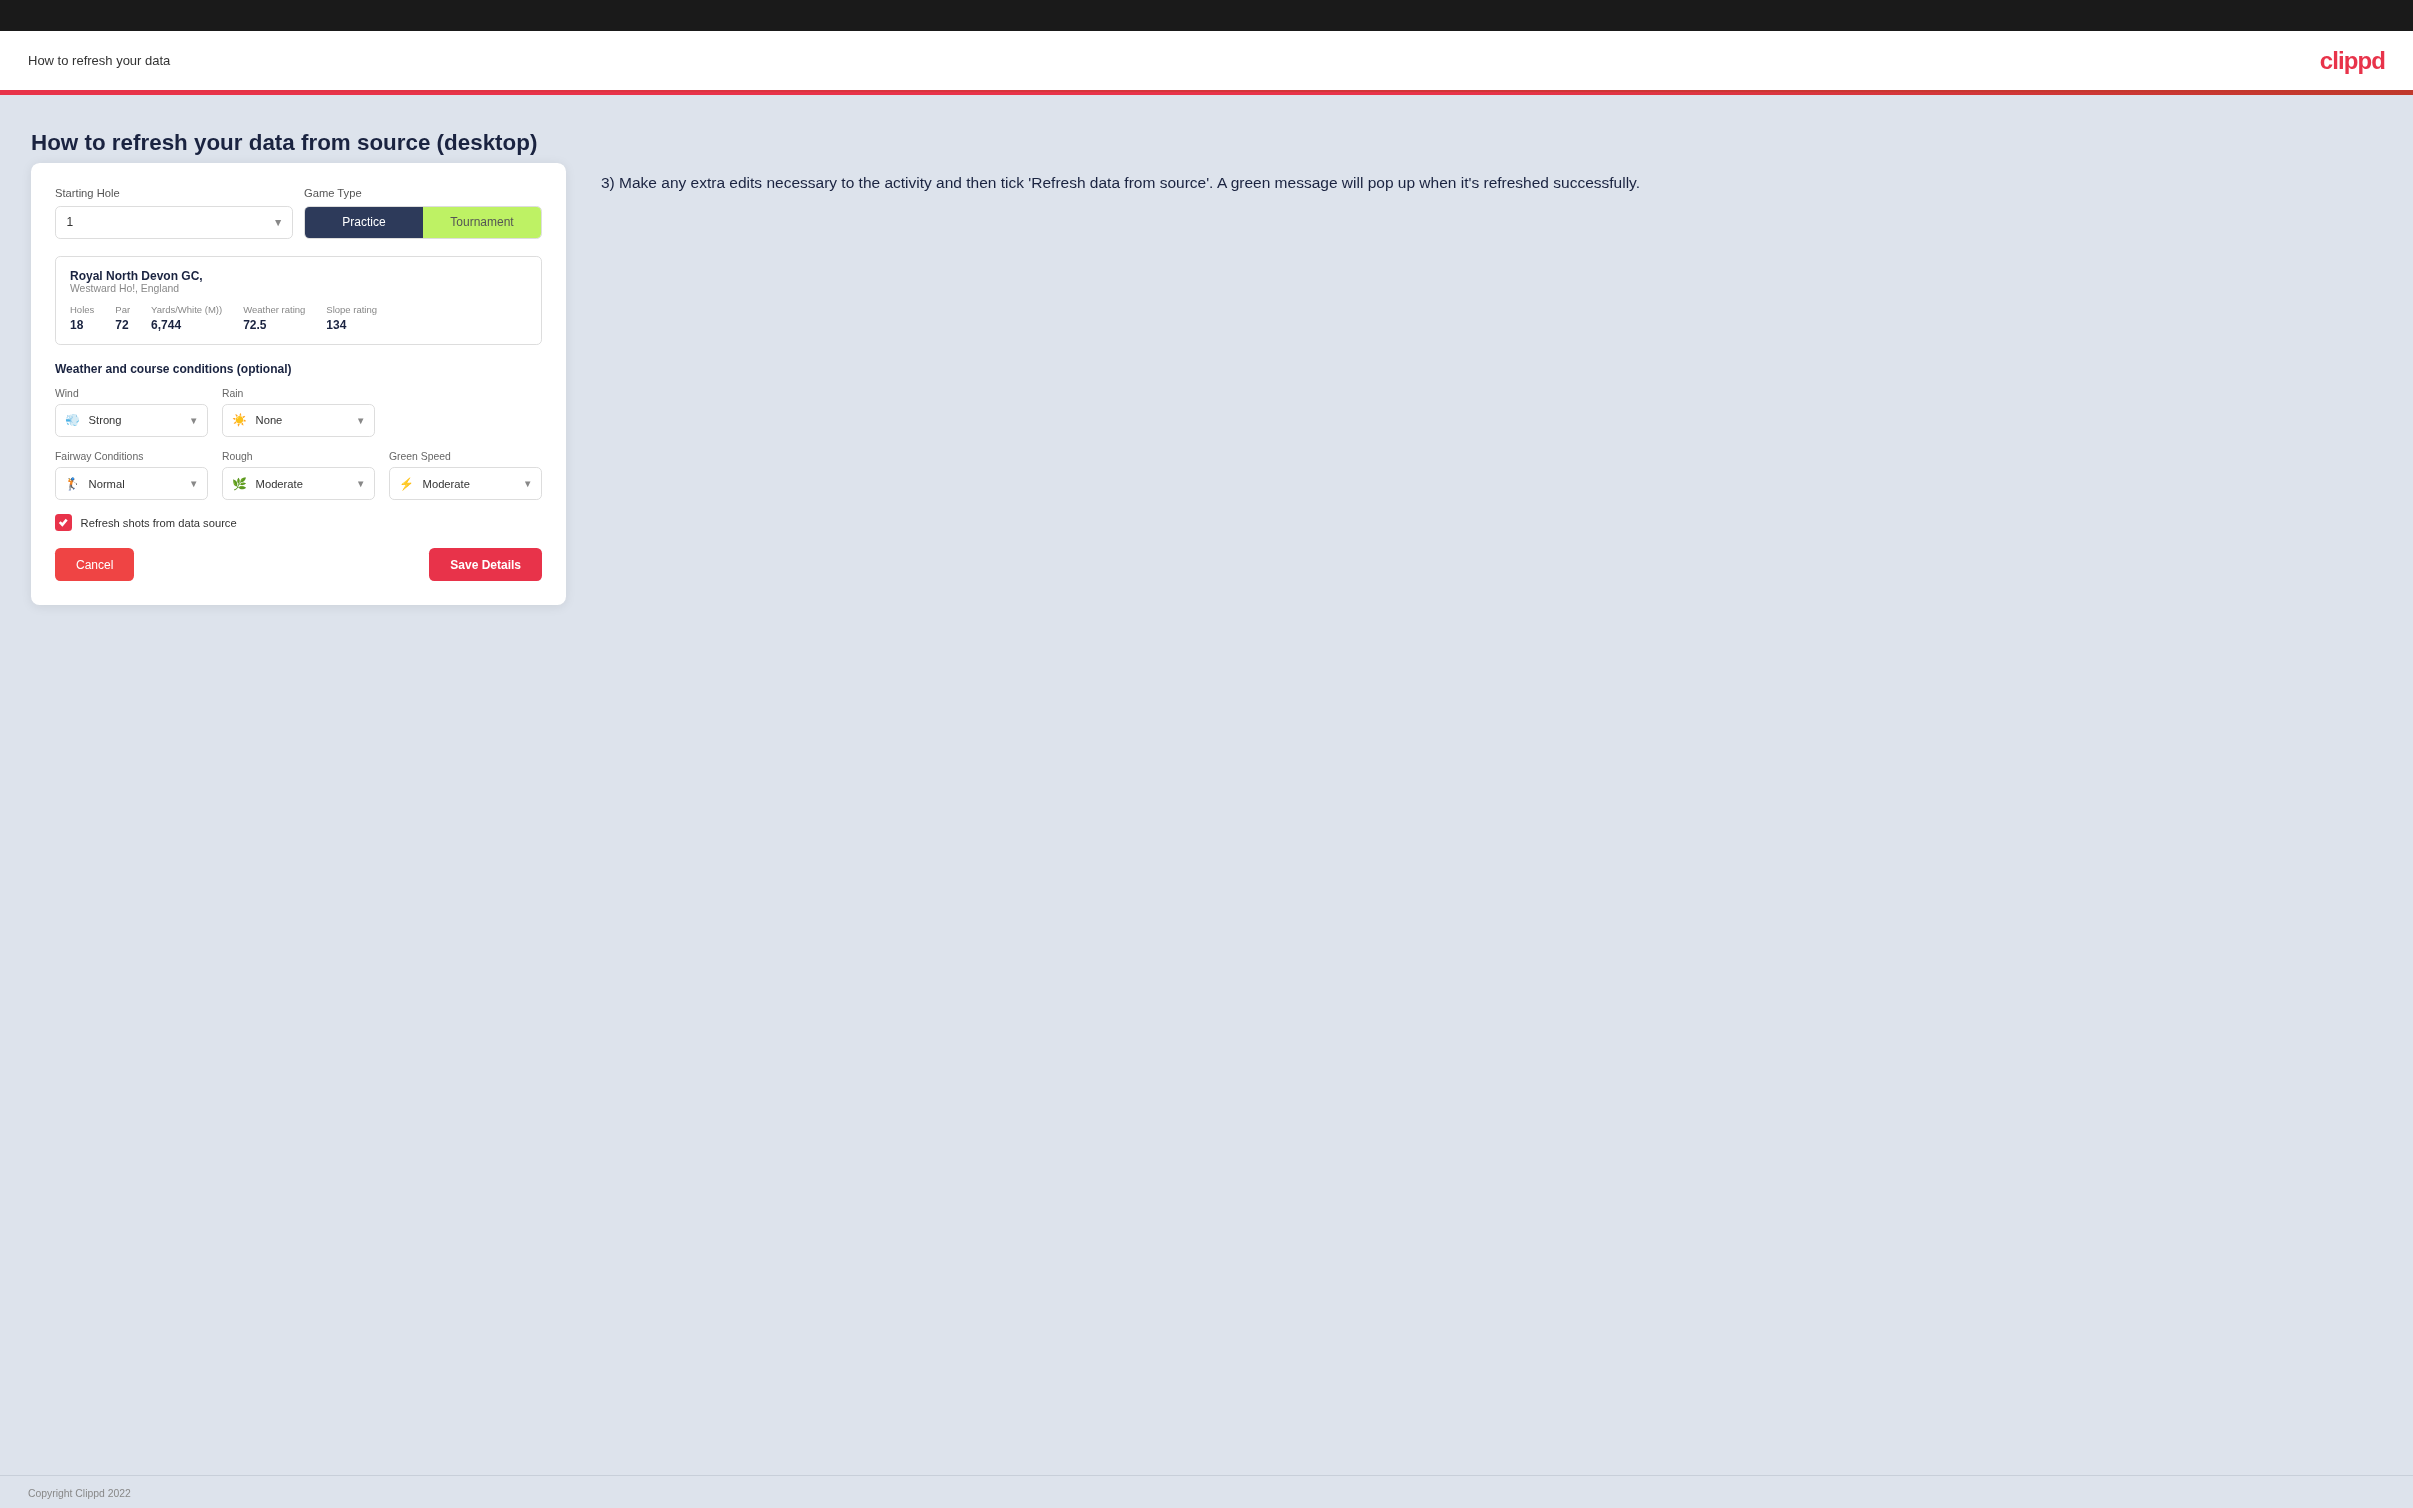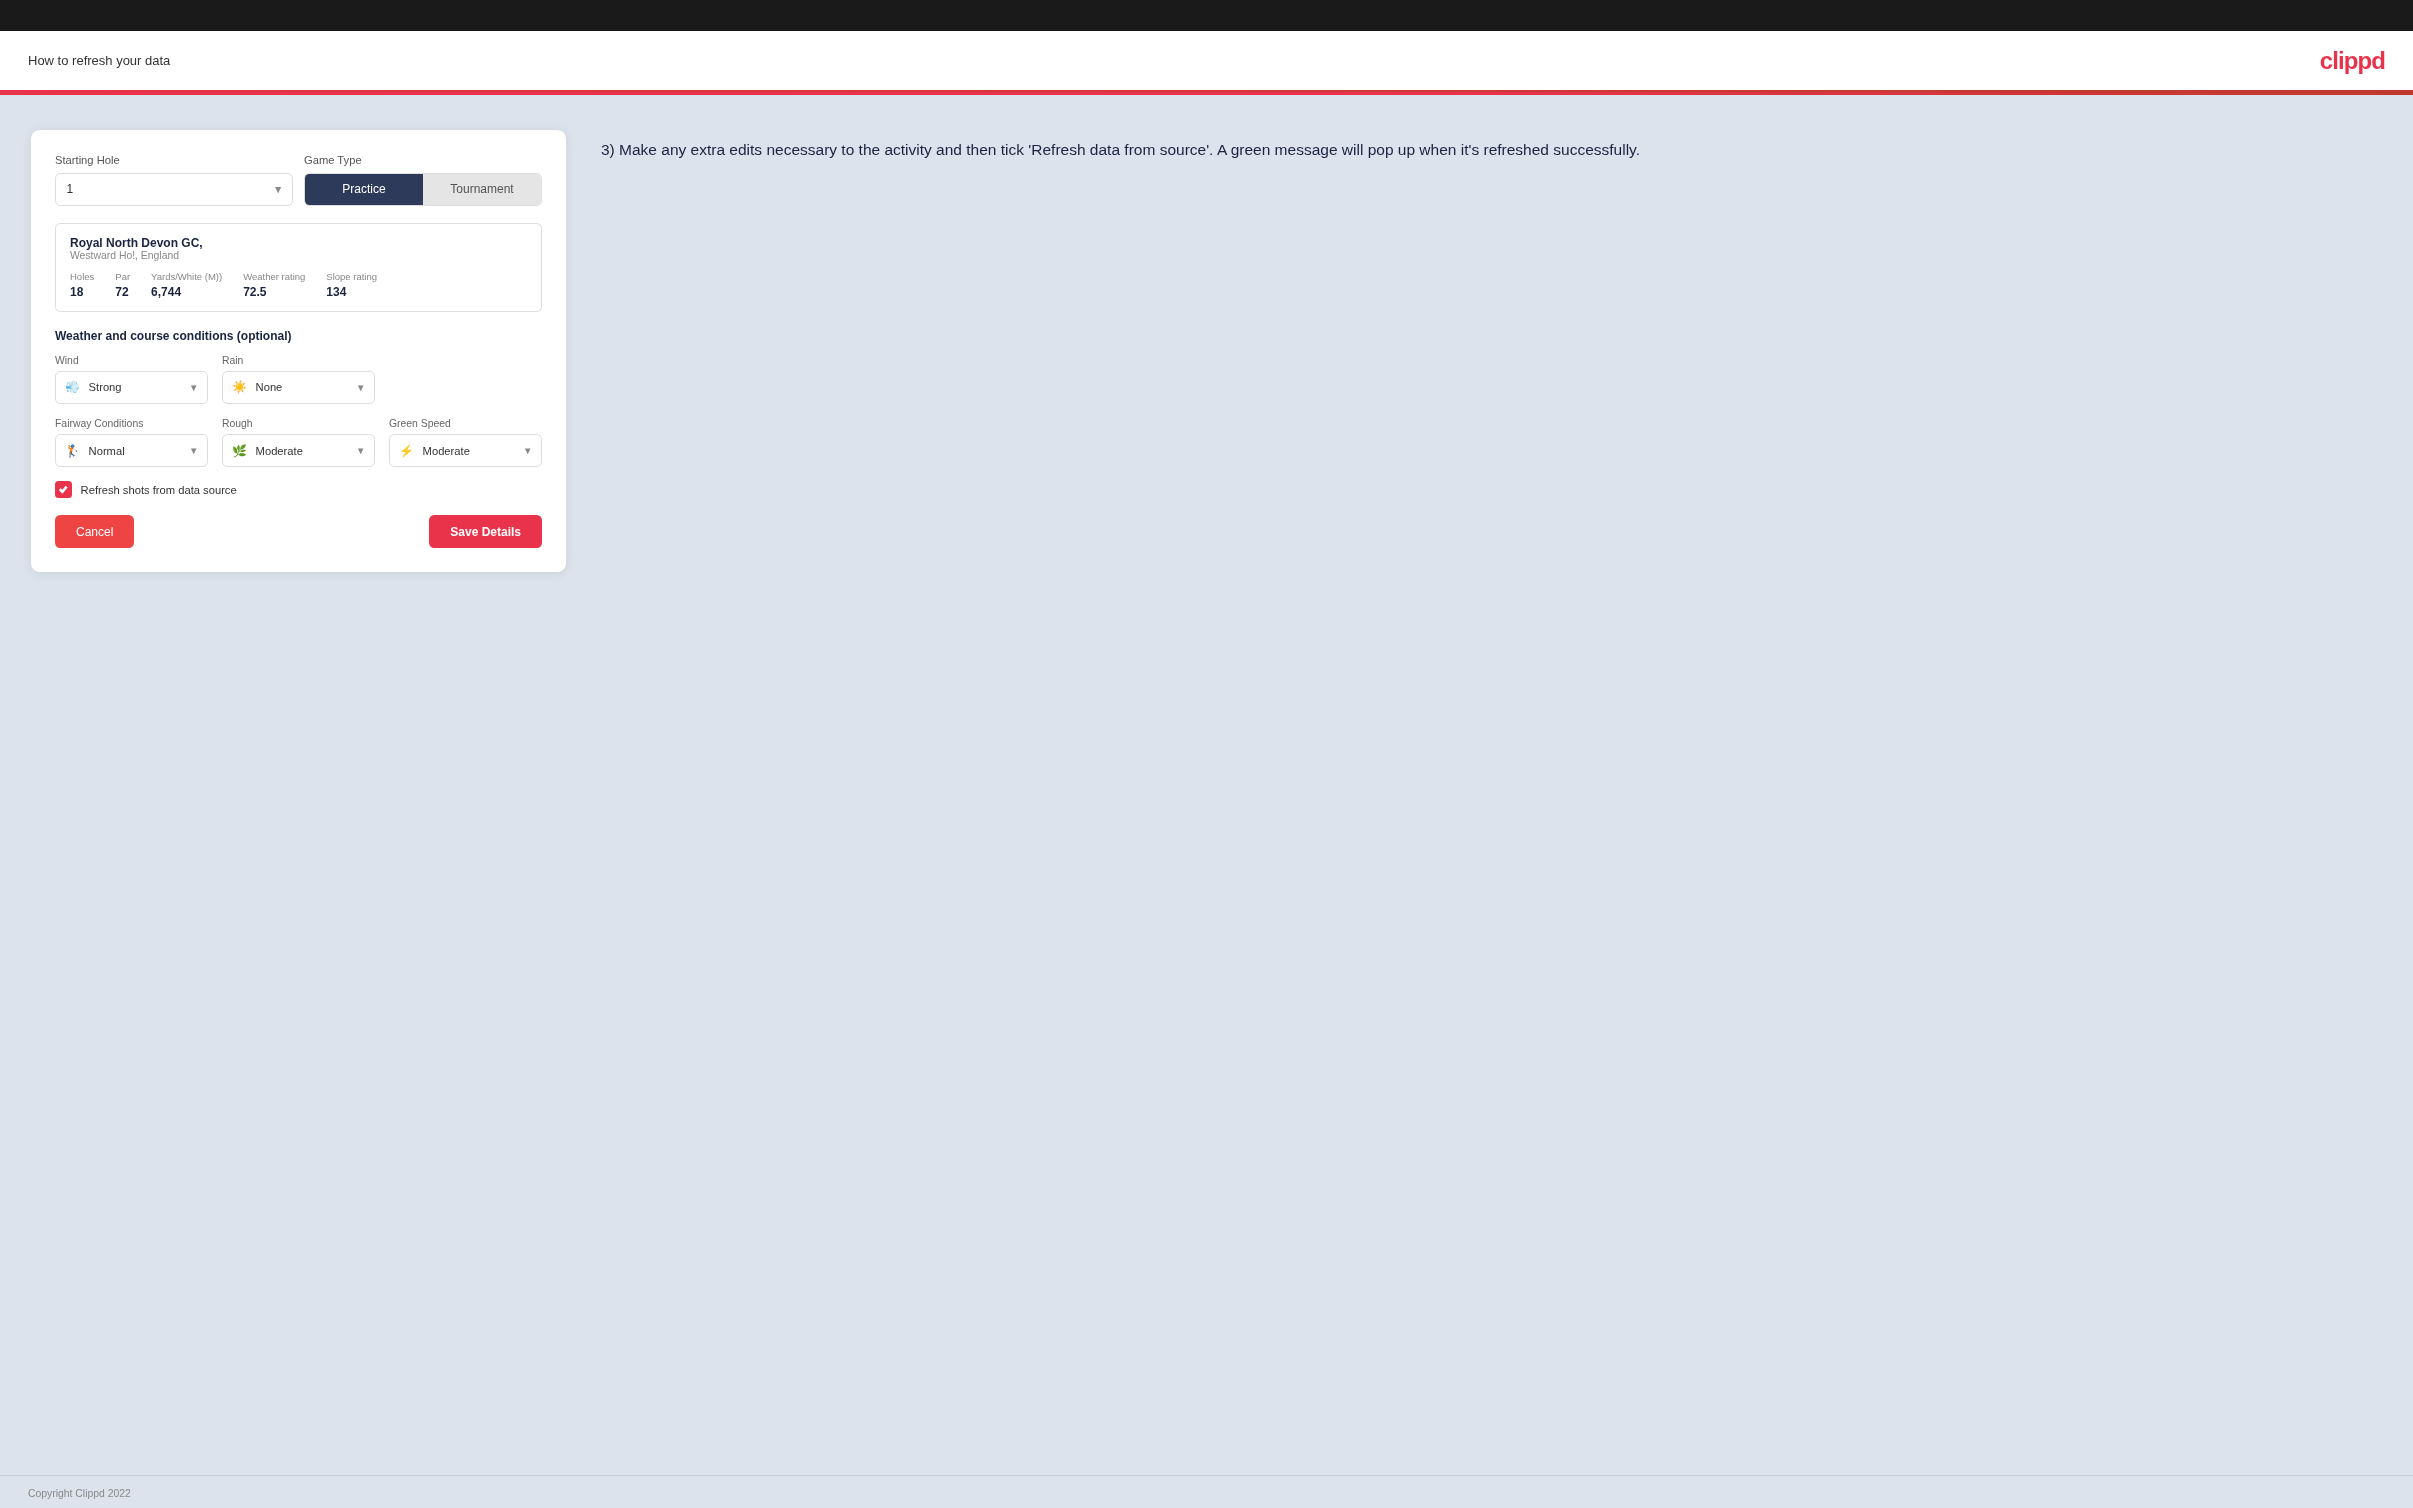--- a/index.html
+++ b/index.html
@@ -134,21 +134,21 @@
       font-weight: 500;
       color: #555;
     }
 
     .toggle-btn.active {
       background: #2d3a5a;
       color: #fff;
     }
 
     .toggle-btn.inactive {
-      background: #e5e5e5;
+      background: #bef264;
       color: #555;
     }
 
     .course-table {
       border: 1.3px solid #ddd;
       border-radius: 5.2px;
       padding: 12px 14px;
       margin-bottom: 17px;
     }
 
@@ -330,20 +330,21 @@
 <div class="top-bar"></div>
 
 <div class="header">
   <span class="header-title">How to refresh your data</span>
   <span class="logo">clippd</span>
 </div>
 
 <div class="divider"></div>
 
 <div class="main-content">
+  <h1 class="page-heading">How to refresh your data from source (desktop)</h1>
 
   <div class="content-area">
     <div class="form-card">
 
       <div class="form-row">
         <div class="form-group">
           <label class="form-label">Starting Hole</label>
           <div class="select-wrapper">
             <select>
               <option>1</option>

